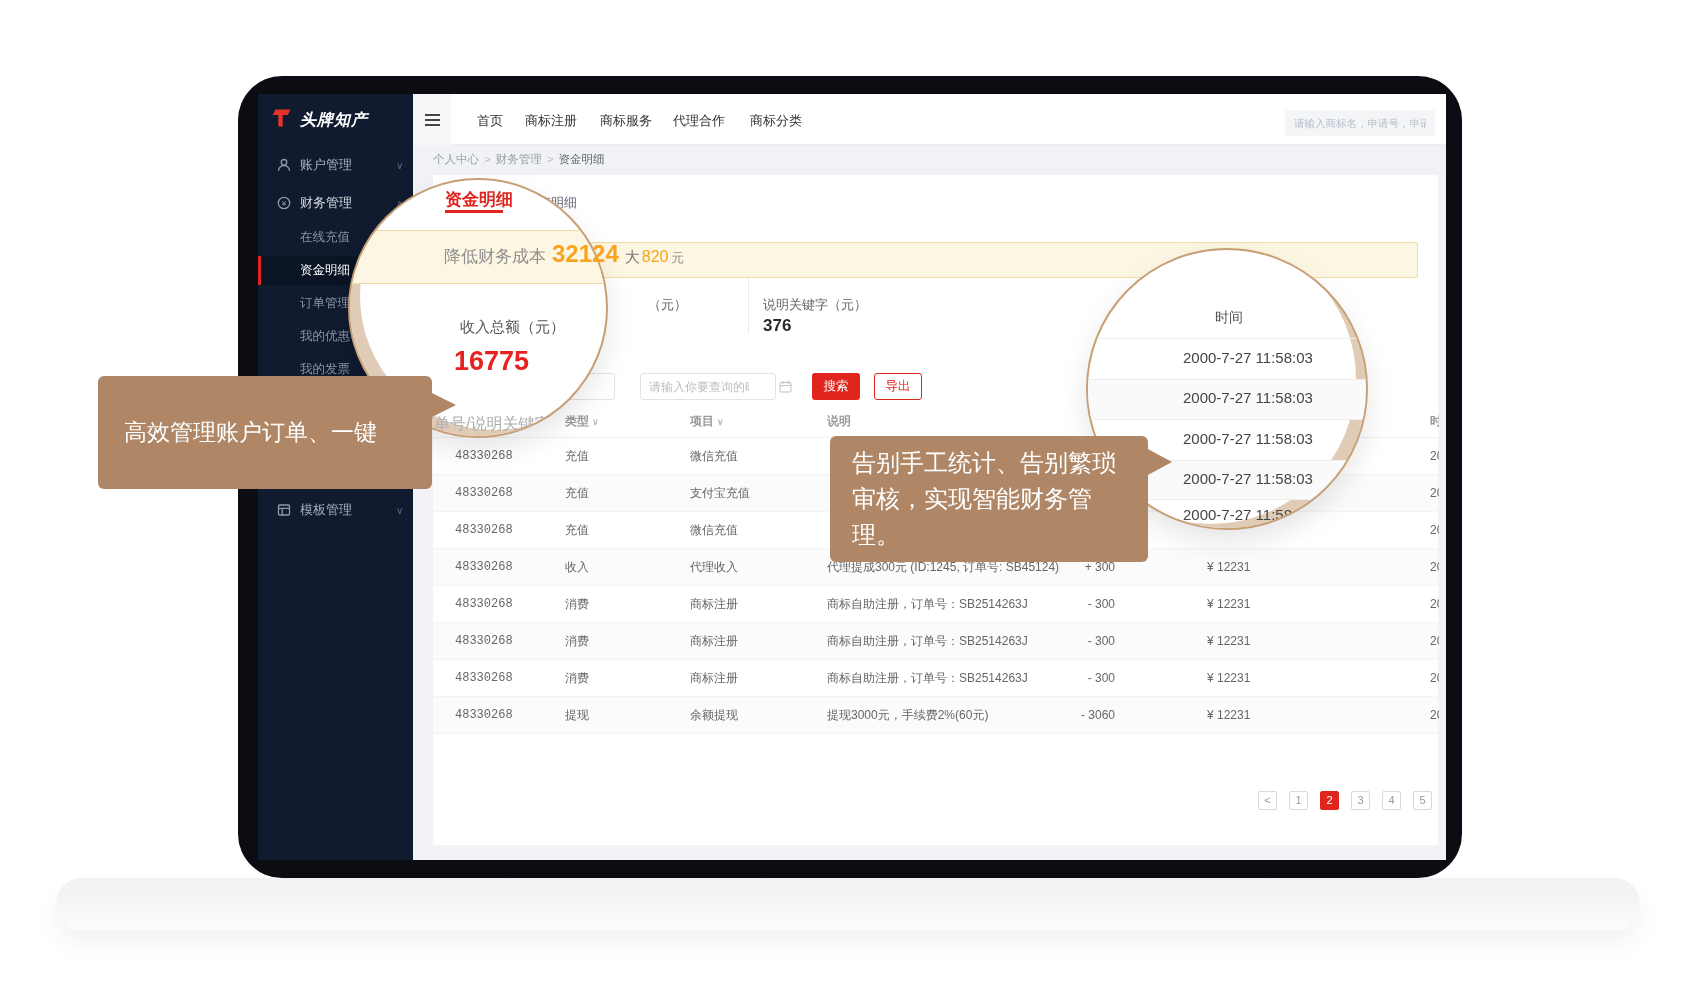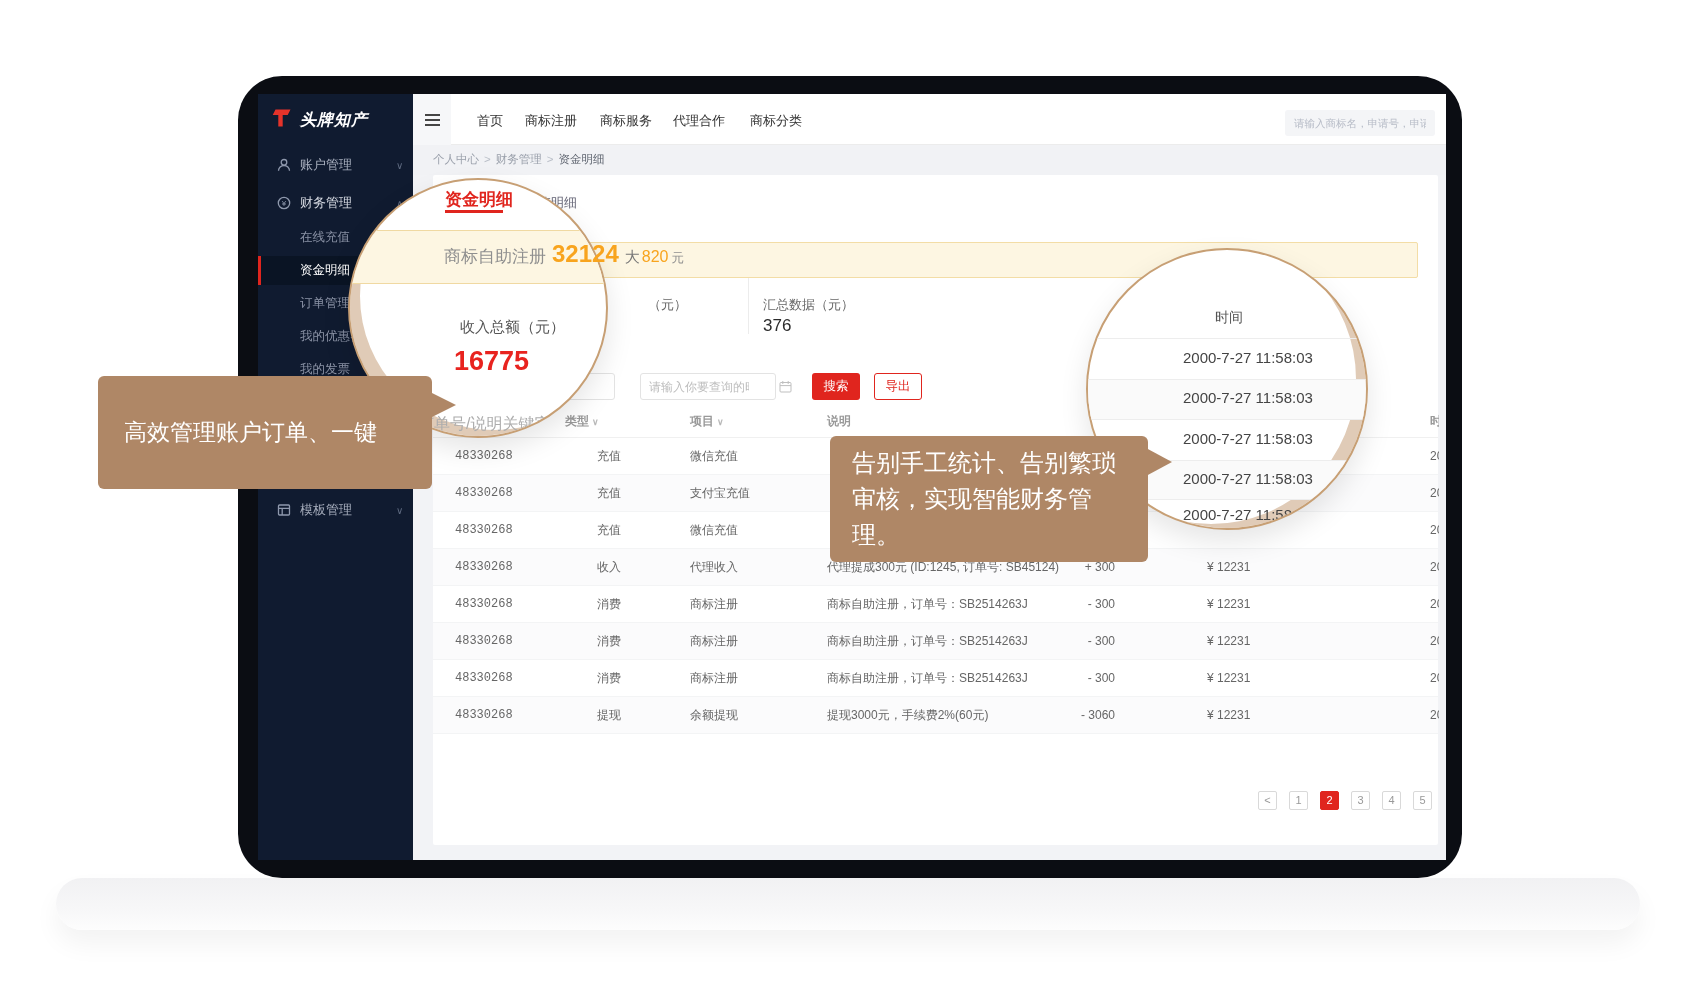--- a/index.html
+++ b/index.html
@@ -32,37 +32,37 @@
   .crumb{left:433px;top:152px;font-size:11.5px;color:#9aa0ab;}
   .crumb b{color:#5f6570;font-weight:normal;}
   .crumb span.sep{margin:0 5px;color:#b9bec7;}
   
   .card{left:433px;top:175px;width:1005px;height:670px;background:#fff;border-radius:2px;}
   .tab-a{left:455px;top:194px;font-size:13px;color:#e0251e;}
   .tab-underline{left:455px;top:214px;width:52px;height:2px;background:#e0251e;}
   .tab-b{left:525px;top:194px;font-size:13px;color:#667;}
   .bannerbox{left:455px;top:242px;width:963px;height:36px;background:#fdf6e2;border:1px solid #f3dda6;border-radius:2px;box-sizing:border-box;}
   .stat-lab{font-size:13px;color:#666;}
-  .stat-val{font-size:17px;color:#2b2b2b;font-weight:400;}
+  .stat-val{font-size:17px;color:#2b2b2b;font-weight:700;}
   .stat-div{left:748px;top:278px;width:1px;height:56px;background:#ececec;}
   
   .inputbox{height:27px;border:1px solid #e3e3e3;border-radius:3px;background:#fff;box-sizing:border-box;
             font-size:12px;color:#666;padding:0 8px;outline:none;font-family:inherit;}
   .inputbox::placeholder{color:#bdbdbd;}
   .btn{height:27px;line-height:27px;border-radius:3px;font-size:12.5px;text-align:center;box-sizing:border-box;}
   .btn-search{left:812px;top:373px;width:48px;background:#e0251e;color:#fff;}
   .btn-export{left:874px;top:373px;width:48px;border:1px solid #e0251e;color:#e0251e;background:#fff;line-height:25px;}
   
   .thead{left:433px;top:404px;width:1005px;height:34px;border-bottom:1px solid #f0f0f0;box-sizing:border-box;}
   .thead span{position:absolute;top:0;line-height:34px;font-size:12px;color:#999;white-space:nowrap;font-weight:bold;}
   .caret{font-size:9px;color:#b8b8b8;margin-left:3px;}
   .trow{left:433px;width:1005px;height:37px;border-bottom:1px solid #f3f4f5;box-sizing:border-box;}
   .trow.alt{background:#fbfbfc;}
   .trow span{position:absolute;top:0;line-height:36px;font-size:12px;color:#666;white-space:nowrap;}
-  .c-order{left:22px;font-family:Liberation Mono, monospace;} .c-type{left:132px;margin-left:32px;} .c-proj{left:257px;} .c-desc{left:394px;}
+  .c-order{left:22px;font-family:Liberation Mono, monospace;} .c-type{left:132px;} .c-proj{left:257px;} .c-desc{left:394px;}
   .c-amt{left:560px;width:122px;text-align:right;} .c-bal{left:774px;}
   .c-time{left:997px;width:9px;overflow:hidden;}
   
   .pager{left:1258px;top:791px;display:flex;gap:12px;}
   .pbox{width:19px;height:19px;line-height:17px;text-align:center;border:1px solid #d9d9d9;border-radius:2px;
         font-size:11px;color:#999;background:#fff;box-sizing:border-box;}
   .pbox.active{background:#e0251e;border-color:#e0251e;color:#fff;}
   
   .circle{border-radius:50%;background:#fff;border:2px solid #c79f74;box-sizing:border-box;overflow:hidden;z-index:40;}
   .circle-l{left:348px;top:178px;width:260px;height:260px;
@@ -156,21 +156,21 @@
 
 <div class="ab card"></div>
 <div class="ab tab-a">资金明细</div>
 <div class="ab tab-underline"></div>
 <div class="ab tab-b">充值明细</div>
 
 <div class="ab bannerbox"></div>
 
 <div class="ab stat-lab" style="left:648px;top:296px">（元）</div>
 <div class="ab stat-div"></div>
-<div class="ab stat-lab" style="left:763px;top:296px">汇总数据（元）</div>
+<div class="ab stat-lab" style="left:763px;top:296px">说明关键字（元）</div>
 <div class="ab stat-val" style="left:763px;top:316px">376</div>
 
 <input class="ab inputbox" style="left: 455px; top: 373px; width: 160px;" placeholder="订单号/说明关键字">
 <input class="ab inputbox" style="left: 640px; top: 373px; width: 136px; padding-right: 26px;" placeholder="请输入你要查询的时间">
 <div class="ab" style="left:779px;top:380px">
   <svg width="13" height="13" viewBox="0 0 13 13" fill="none" stroke="#bfbfbf" stroke-width="1">
       <rect x="1" y="2.5" width="11" height="9.5" rx="1"></rect>
       <path d="M3.8 1 v3 M9.2 1 v3 M1 5.6 h11"></path>
     </svg>
 </div>
@@ -286,21 +286,21 @@
   <div class="in" style="left:0;top:210px;width:282px;height:1px;background:#ededed"></div>
   <div class="in" style="left:0;top:249px;width:282px;height:1px;background:#ededed"></div>
   <div class="in" style="left:95px;top:99px;font-size:15px;color:#444;white-space:nowrap">2000-7-27 11:58:03</div>
   <div class="in" style="left:95px;top:139px;font-size:15px;color:#444;white-space:nowrap">2000-7-27 11:58:03</div>
   <div class="in" style="left:95px;top:180px;font-size:15px;color:#444;white-space:nowrap">2000-7-27 11:58:03</div>
   <div class="in" style="left:95px;top:220px;font-size:15px;color:#444;white-space:nowrap">2000-7-27 11:58:03</div>
   <div class="in" style="left:95px;top:256px;font-size:15px;color:#444;white-space:nowrap">2000-7-27 11:58:03</div>
 </div>
 
 <div class="ab bannertext">
-  <span class="bt-pre">商标自助注册</span>
+  <span class="bt-pre">降低财务成本</span>
   <span class="bt-big">32124</span>
   <span class="bt-mid">大</span>
   <span class="bt-sm">820</span>
   <span class="bt-unit">元</span>
 </div>
 
 <div class="ab tri tri-l"></div>
 <div class="ab callout co-left">
   <div>高效管理账户订单、一键</div>
 </div>

